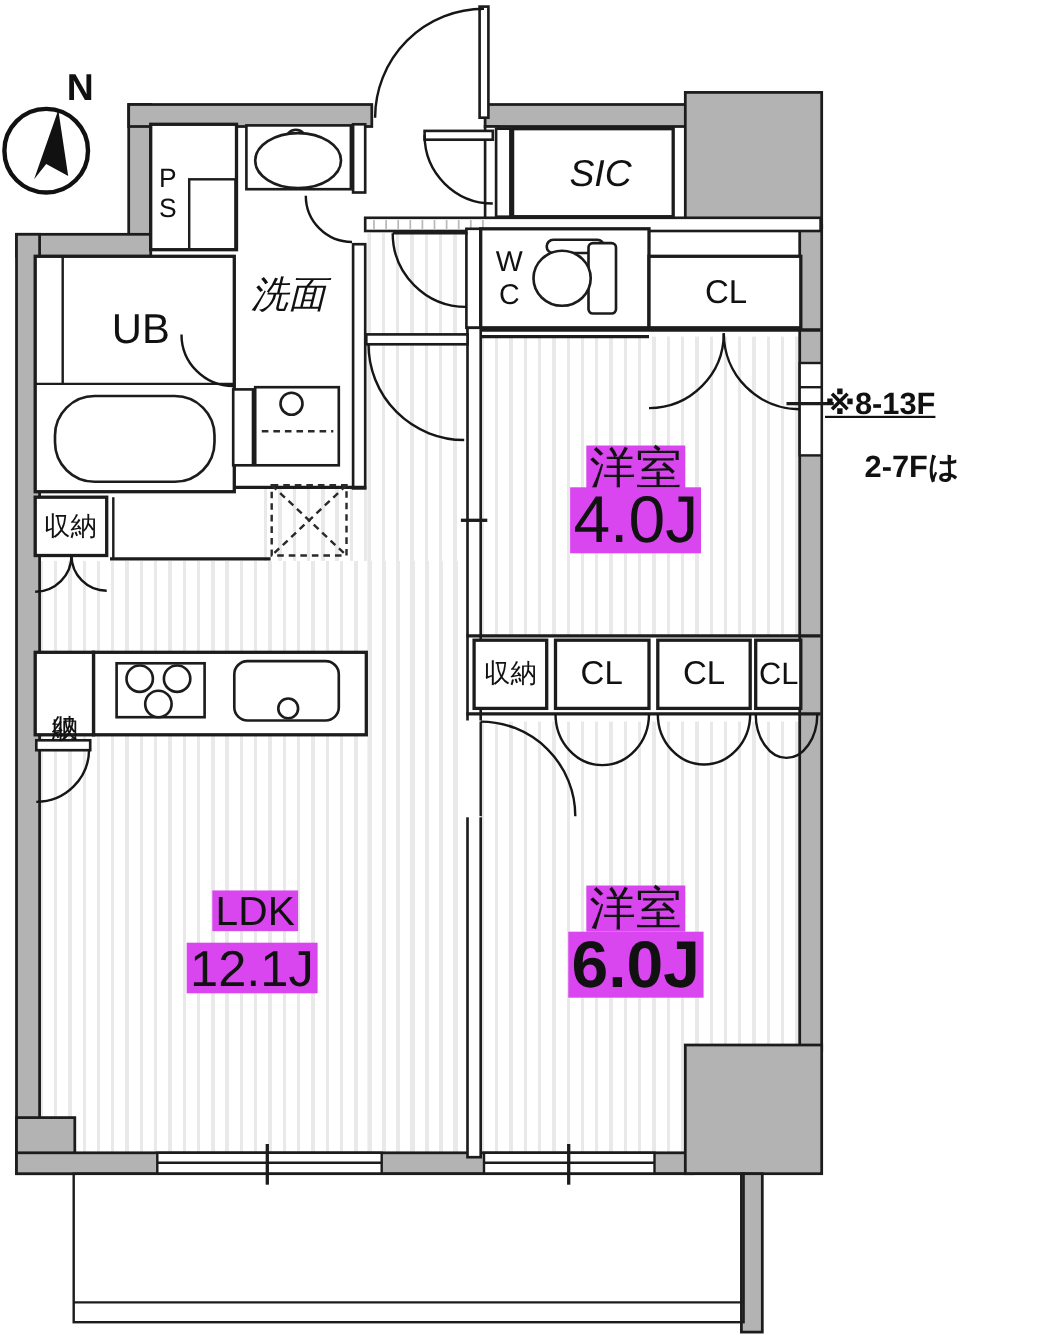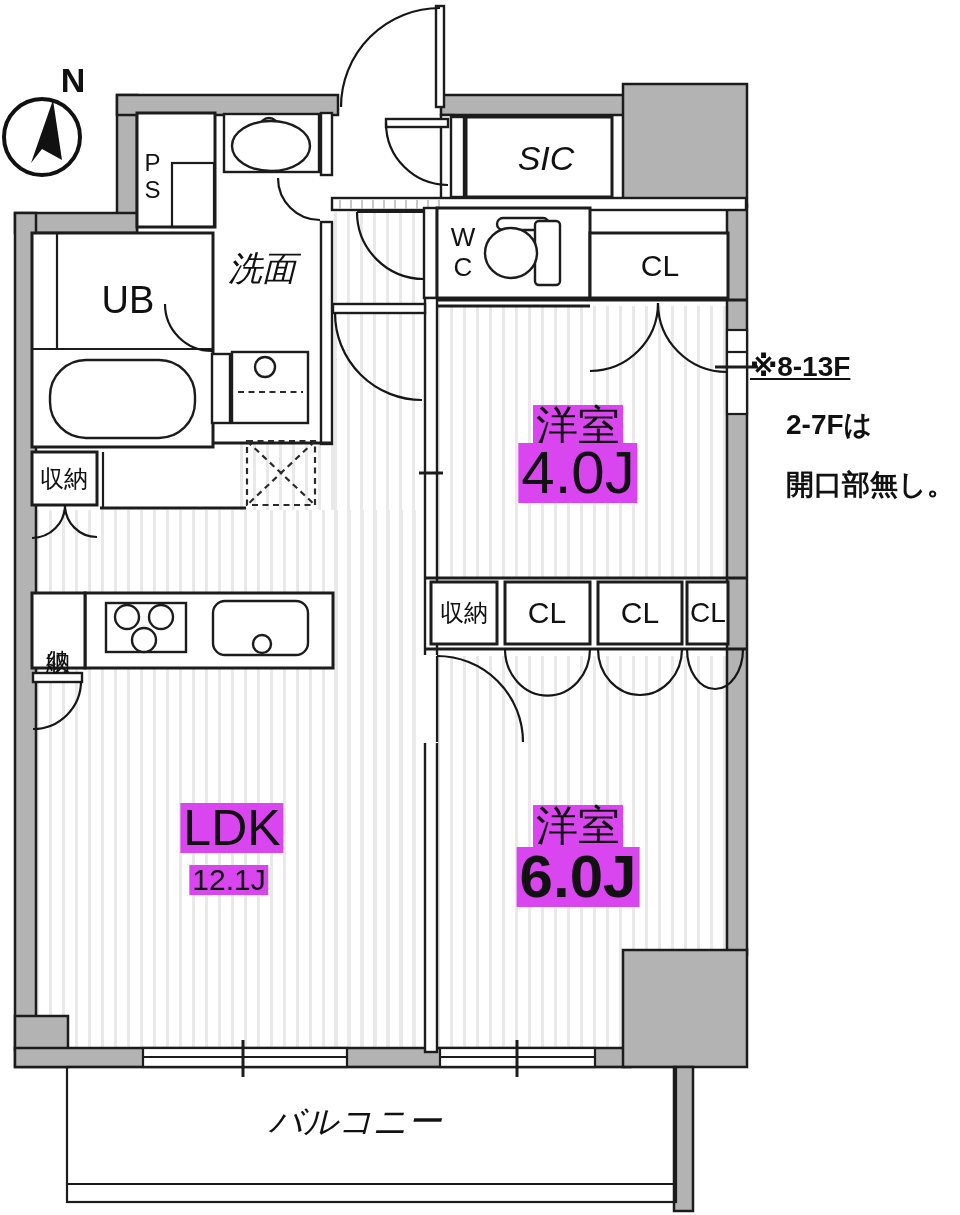--- a/index.html
+++ b/index.html
@@ -201,25 +201,23 @@
   <div class="lbl onfloor" style="left:578px;top:426px;font-size:42px;">洋室</div>
   <div class="lbl onfloor big" style="left:578px;top:473px;">4.0J</div>
 
   <div class="lbl sm" style="left:64px;top:479px;">収納</div>
   <div class="lbl sm" style="left:464px;top:613px;">収納</div>
   <div class="lbl" style="left:547px;top:613px;font-size:30px;">CL</div>
   <div class="lbl" style="left:640px;top:613px;font-size:30px;">CL</div>
   <div class="lbl" style="left:708px;top:613px;font-size:28px;">CL</div>
   <div class="lbl vert sm" style="left:58px;top:631px;">収納</div>
 
-  <div class="lbl onfloor" style="left:232px;top:828px;font-size:50px;">LDK</div>
-  <div class="lbl onfloor" style="left:229px;top:880px;font-size:30px;">12.1J</div>
+  <div class="lbl onfloor" style="left:232px;top:828px;font-size:37px;">LDK</div>
+  <div class="lbl onfloor" style="left:229px;top:880px;font-size:46px;">12.1J</div>
 
   <div class="lbl onfloor" style="left:578px;top:826px;font-size:42px;">洋室</div>
   <div class="lbl onfloor big" style="left:578px;top:877px;font-weight:bold;">6.0J</div>
 
-  <div class="lbl mid" style="left:355px;top:1121px;">バルコニー</div>
 
   <div class="note-line" style="left:750px;top:350px;text-decoration:underline;">※8-13F</div>
   <div class="note-line" style="left:786px;top:406px;">2-7Fは</div>
-  <div class="note-line" style="left:786px;top:466px;">開口部無し。</div>
 
 </div>
 
 </body></html>

